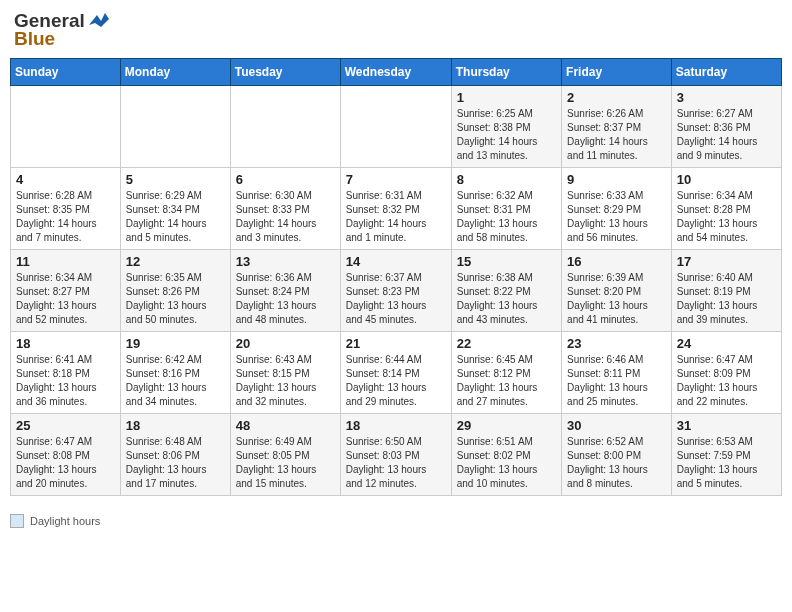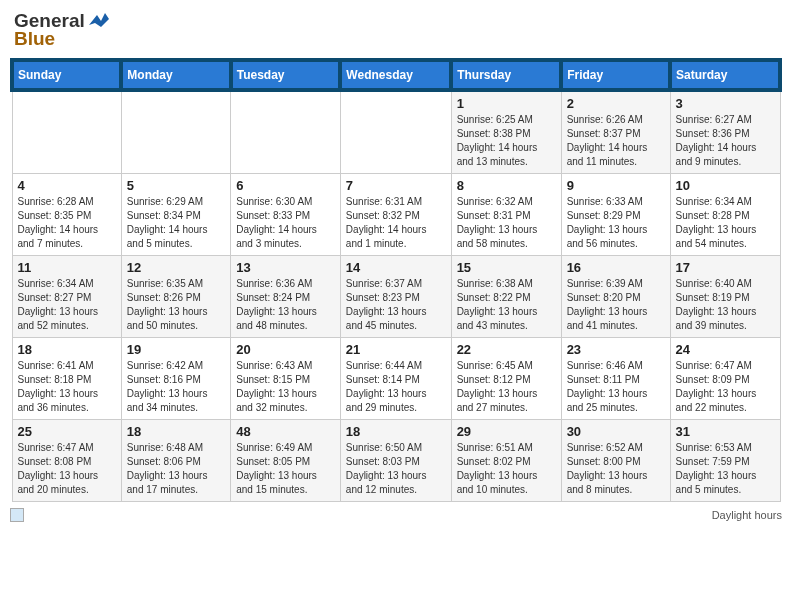--- a/index.html
+++ b/index.html
@@ -40,21 +40,21 @@
       border-collapse: collapse;
       font-size: 10.5px;
     }
     .calendar-table thead th {
       background-color: #2a7ad4;
       color: #fff;
       padding: 6px 4px;
       text-align: left;
       font-size: 12px;
       font-weight: bold;
-      border: 4px solid #0c4a6e;
+      border: 1px solid #0c4a6e;
     }
     .calendar-table tbody td {
       border: 1px solid #ccc;
       vertical-align: top;
       padding: 4px 5px;
       width: 113px;
       min-height: 80px;
       background: #fff;
     }
     .calendar-table tbody tr:nth-child(odd) td {
@@ -74,25 +74,24 @@
       font-size: 10px;
       color: #333;
       line-height: 1.4;
     }
     .empty-cell {
       background-color: #fff !important;
     }
     .footer {
       display: flex;
       align-items: center;
-      margin-top: 6px;
+      margin-top: 18px;
       font-size: 11px;
       color: #555;
       gap: 6px;
-      justify-content: space-between;
     }
     .footer-box {
       width: 14px;
       height: 14px;
       border: 1px solid #aaa;
       display: inline-block;
     }
   </style>
 </head>
 <body>

